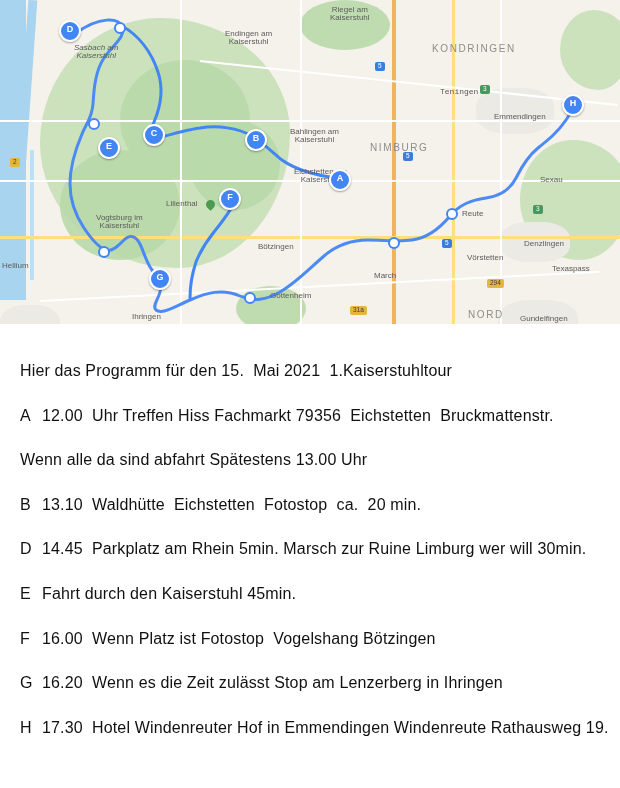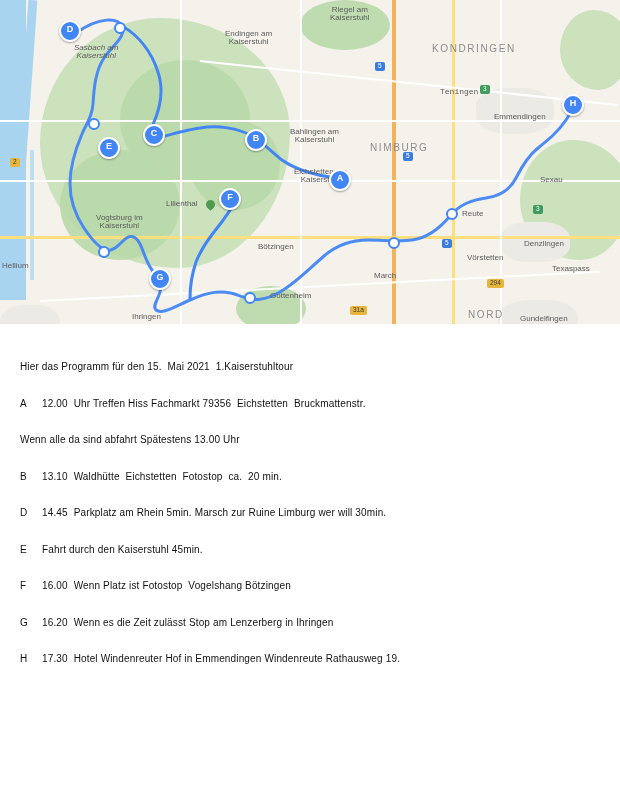--- a/index.html
+++ b/index.html
@@ -122,21 +122,21 @@
     border-radius: 50% 50% 50% 0;
     transform: rotate(-45deg);
   }
 
   
   #doc {
     padding: 36px 20px 0 20px;
     box-sizing: border-box;
   }
   .line {
-    font-size: 10px;
+    font-size: 16px;
     color: #111;
     line-height: 1.35;
     margin: 0 0 23px 0;
     letter-spacing: .15px;
     white-space: pre;
   }
   .line .key {
     display: inline-block;
     width: 22px;
   }

